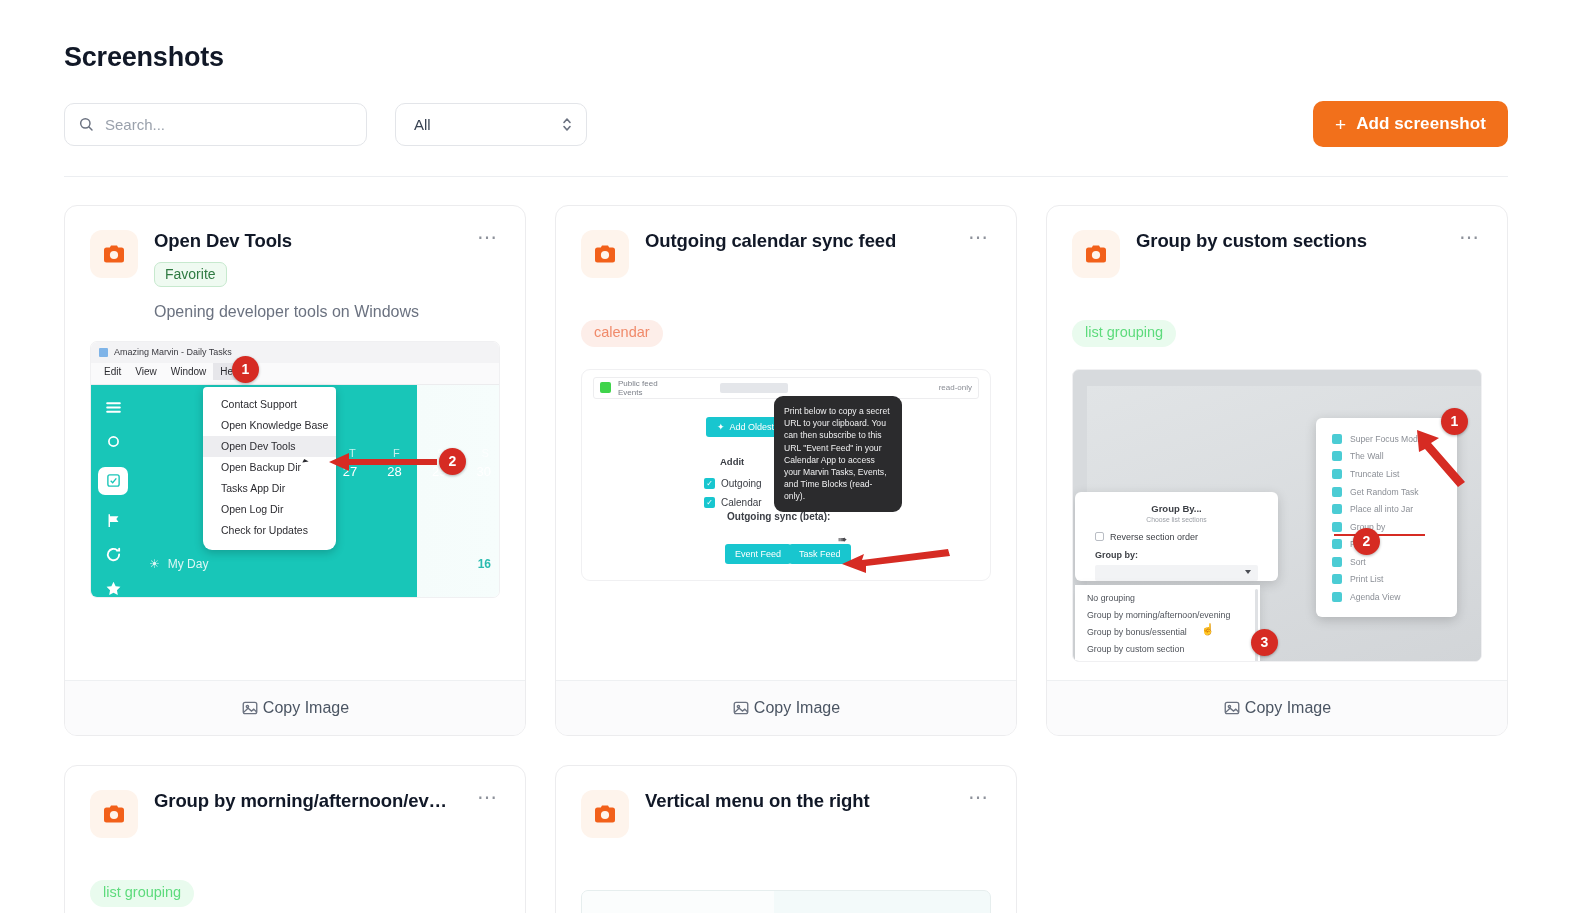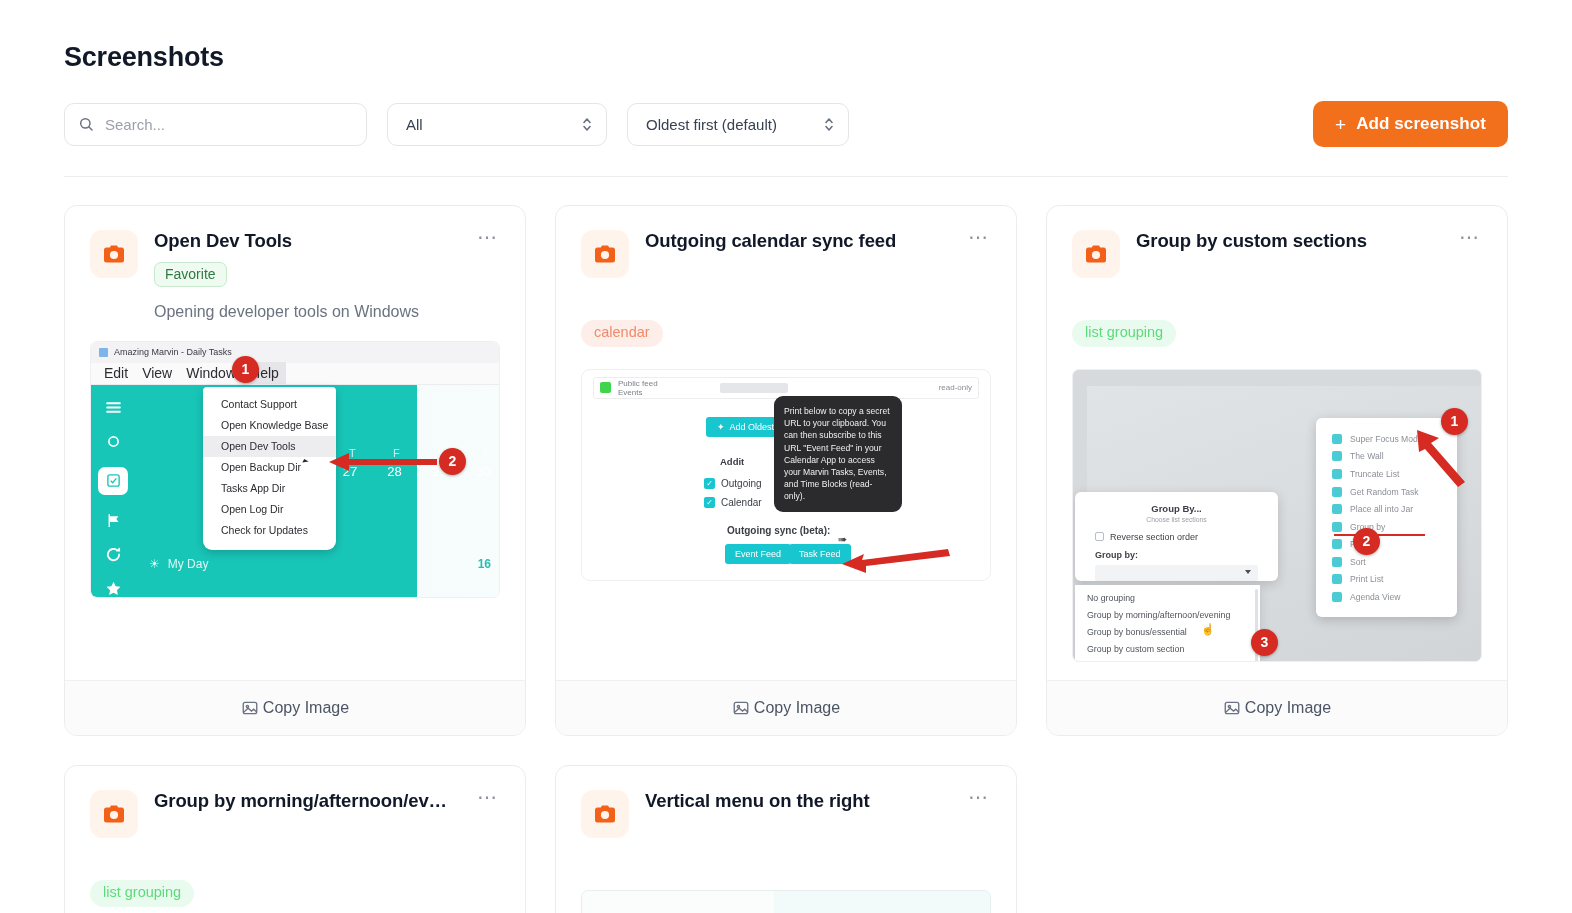--- a/index.html
+++ b/index.html
@@ -16,21 +16,21 @@
   .page-title {
     font-size: 27px;
     font-weight: bold;
     color: #111827;
     letter-spacing: -0.2px;
     padding-top: 42px;
   }
   .toolbar {
     display: flex;
     align-items: center;
-    gap: 20px;
+    gap: 28px;
     margin-top: 28px;
   }
   .search-wrap {
     position: relative;
     width: 303px;
     height: 43px;
   }
   .search-input {
     width: 100%;
     height: 100%;
@@ -59,21 +59,21 @@
     border-radius: 10px;
     background: #fff;
     display: flex;
     align-items: center;
     padding: 0 34px 0 18px;
     font-size: 15px;
     color: #374151;
     cursor: pointer;
     white-space: nowrap;
   }
-  .select-filter { width: 220px; }
+  .select-filter { width: 192px; }
   .select-sort { width: 222px; }
   .chev {
     position: absolute;
     right: 13px; top: 50%;
     transform: translateY(-50%);
     width: 12px; height: 17px;
     color: #6b7280;
   }
   .spacer { flex: 1; }
   .add-btn {
@@ -197,22 +197,22 @@
   
   .t1 { height: 257px; background: #fff; position: relative; }
   .t1 .titlebar {
     height: 21px; background: #f3f3f5;
     display: flex; align-items: center; gap: 6px;
     padding: 0 8px; font-size: 9px; color: #3a3a40;
   }
   .t1 .titlebar .wicon { width: 9px; height: 9px; background: #7fb4e8; border-radius: 1px; }
   .t1 .menubar {
     height: 22px; background: #fafafb;
-    display: flex; align-items: center; gap: 0;
-    padding: 0 6px; font-size: 14px; color: #2c2c31;
+    display: flex; align-items: flex-start; gap: 0;
+    padding: 0 6px; font-size: 10px; color: #2c2c31;
     border-bottom: 1px solid #ececee;
   }
   .t1 .menubar span { padding: 3px 7px; }
   .t1 .menubar span.active { background: #e6e6ea; }
   .t1 .teal {
     position: absolute; top: 43px; left: 0; right: 0; bottom: 0;
     background: linear-gradient(to right, #18c6b8 0%, #18c6b8 80%, #f5fcfb 80%, #f6fdfc 100%);
   }
   .t1 .rail {
     position: absolute; top: 43px; left: 0; width: 44px; bottom: 0;
@@ -290,21 +290,21 @@
   .t2 .chkrow {
     position: absolute; left: 122px; font-size: 10px; color: #3a3d44;
     display: flex; align-items: center; gap: 6px;
   }
   .t2 .chkrow .cb {
     width: 11px; height: 11px; background: #18c6cf; border-radius: 2px;
     display: flex; align-items: center; justify-content: center;
     color: #fff; font-size: 8px;
   }
   .t2 .outgoing {
-    position: absolute; left: 145px; top: 155px;
+    position: absolute; left: 145px; top: 141px;
     font-size: 10px; font-weight: bold; color: #3a3d44;
   }
   .t2 .tooltip {
     position: absolute; left: 192px; top: 26px;
     width: 128px;
     background: #2b2b2d; color: #f0f0f1;
     border-radius: 9px; padding: 9px 10px;
     font-size: 8.6px; line-height: 1.42;
   }
   .t2 .feedbtn {
@@ -400,29 +400,20 @@
     <div class="select-box select-filter">
       <span>All</span>
       <span class="chev">
         <svg viewBox="0 0 12 18" fill="none" stroke="currentColor" stroke-width="1.6" stroke-linecap="round" stroke-linejoin="round">
           <polyline points="3,7 6,3.5 9,7"></polyline>
             <polyline points="3,11 6,14.5 9,11"></polyline>
         </svg>
       </span>
     </div>
 
-    <div class="select-box select-sort">
-      <span>Oldest first (default)</span>
-      <span class="chev">
-        <svg viewBox="0 0 12 18" fill="none" stroke="currentColor" stroke-width="1.6" stroke-linecap="round" stroke-linejoin="round">
-          <polyline points="3,7 6,3.5 9,7"></polyline>
-            <polyline points="3,11 6,14.5 9,11"></polyline>
-        </svg>
-      </span>
-    </div>
 
     <div class="spacer"></div>
 
     <button class="add-btn">
       <span class="plus">+</span>
       <span>Add screenshot</span>
     </button>
   </div>
 
   <div class="divider"></div>

